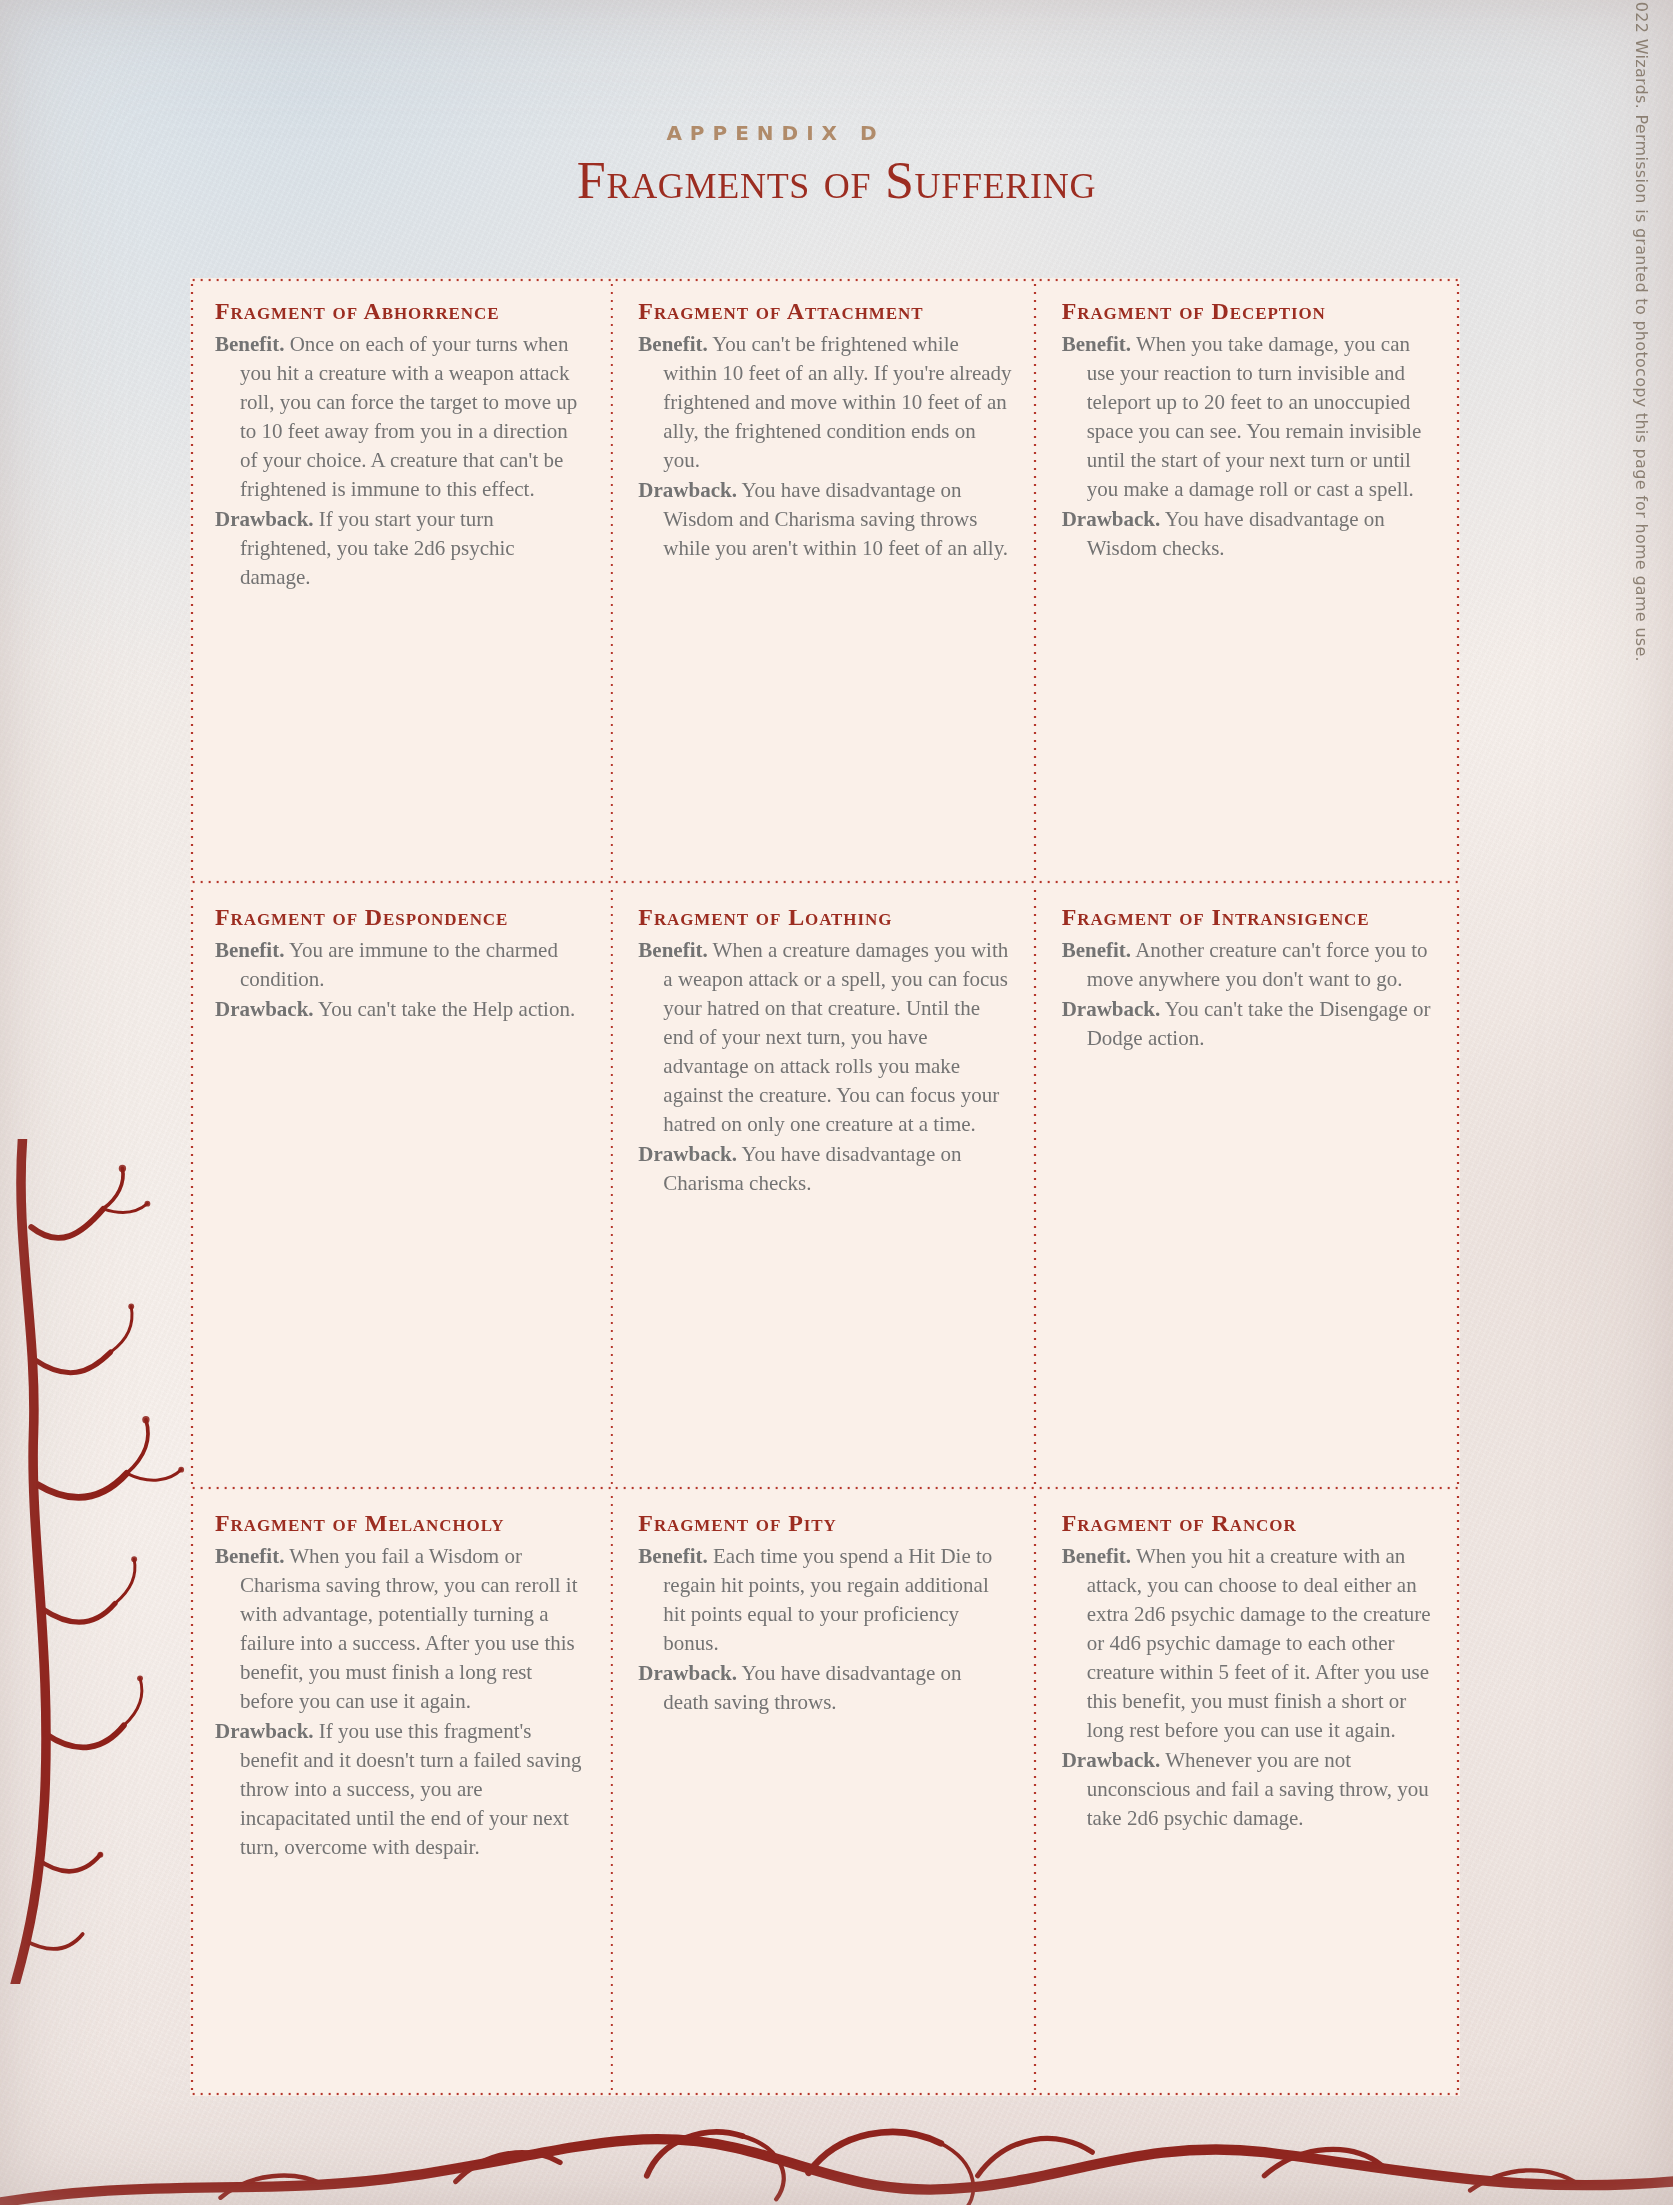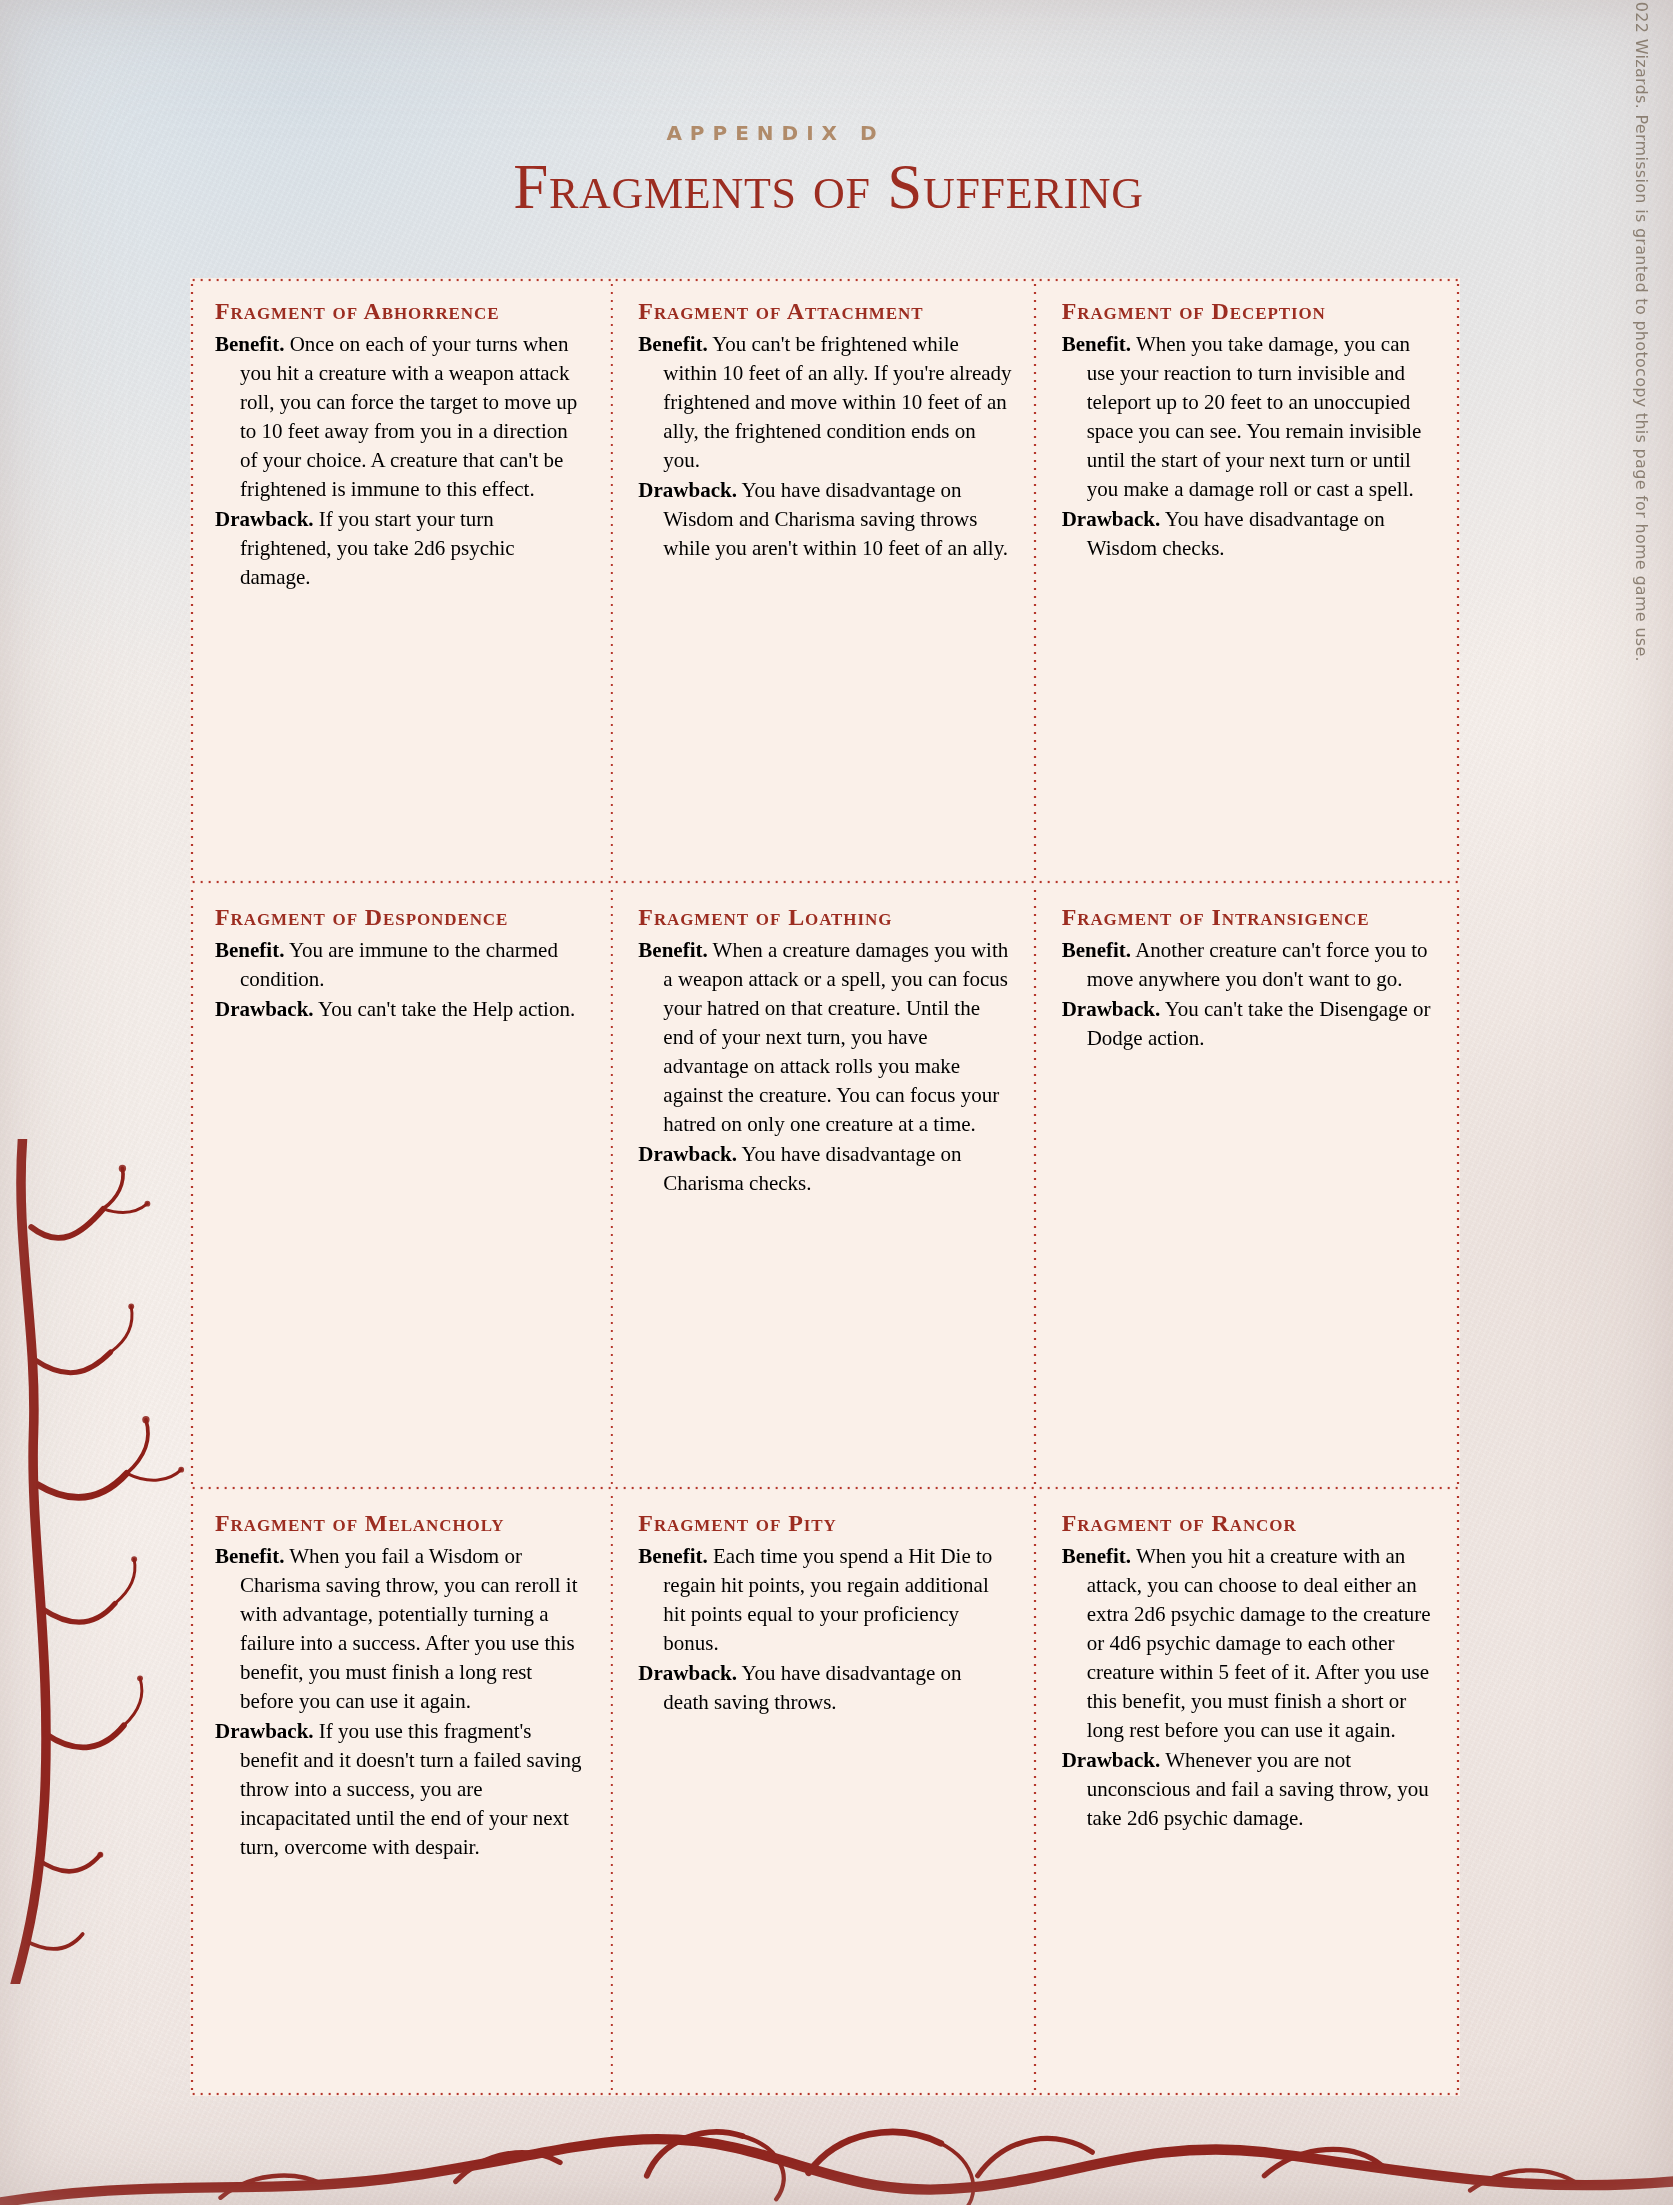--- a/index.html
+++ b/index.html
@@ -60,25 +60,25 @@
     text-align: center;
     font-family: "DejaVu Sans", sans-serif;
     font-size: 20px;
     letter-spacing: 8px;
     font-weight: 700;
     color: #b08b6a;
   }
   .page-title {
     position: absolute;
     top: 151px;
-    left: 4px;
+    left: 12px;
     width: 1649px;
     text-align: center;
     font-family: "Liberation Serif", serif;
-    font-size: 63px;
+    font-size: 52px;
     font-weight: 400;
     letter-spacing: 0.7px;
     color: #9c2d21;
     font-variant: small-caps;
   }
 
   
   .grid {
     position: absolute;
     left: 190px;
@@ -133,21 +133,21 @@
     letter-spacing: 0.9px;
     color: #9c2d21;
     line-height: 1.24;
     margin: 0 0 2.9px 0;
     font-weight: 700;
   }
   .frag-entry {
     font-family: "Liberation Serif", serif;
     font-size: 21px;
     line-height: 1.385;
-    color: #000000;
+    color: #737373;
     margin: 0 0 0 0;
     padding-left: 25px;
     text-indent: -25px;
   }
   .frag-entry + .frag-entry { margin-top: 1px; }
   .frag-entry b {
     font-weight: 700;
   }
 
   

